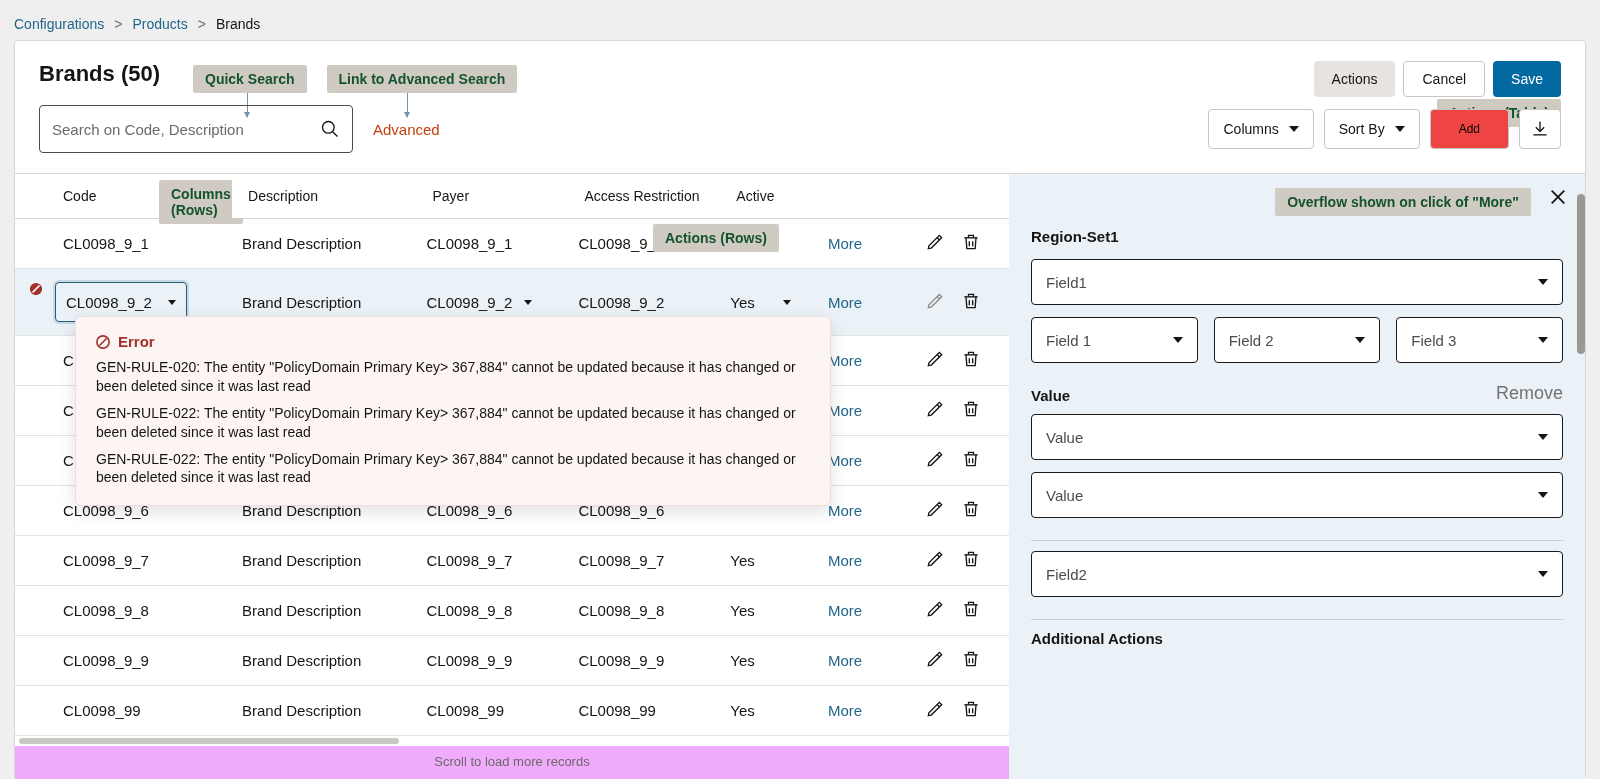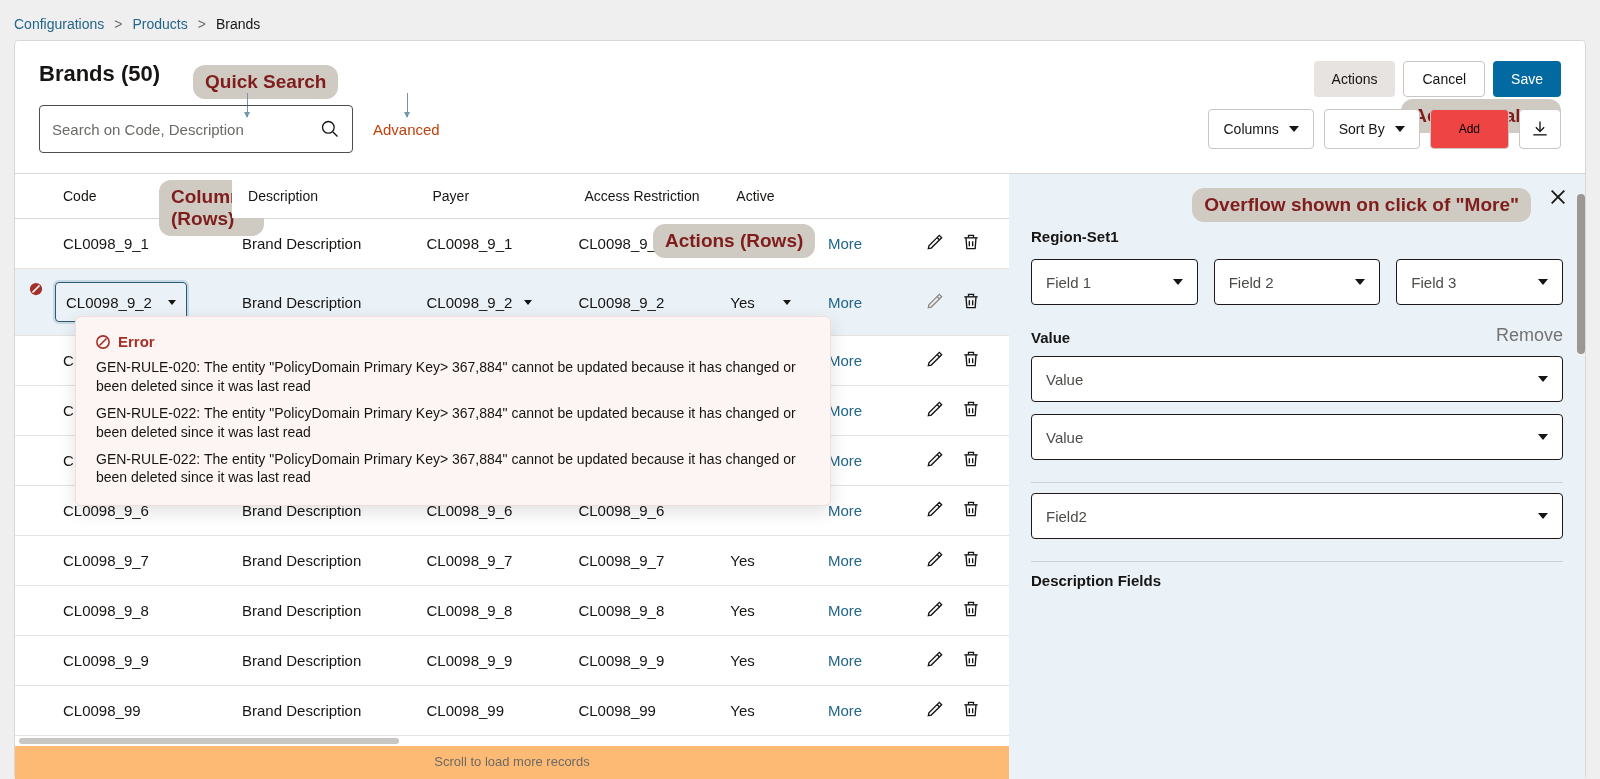--- a/index.html
+++ b/index.html
@@ -25,22 +25,22 @@
     .hdr-actions { position: absolute; right: 24px; top: 20px; display:flex; align-items:center; gap:8px; }
     .btn {
       height: 36px; padding: 0 18px; border-radius: 4px; border: 1px solid #c9c7c4;
       background: #fff; color: #161513; font-size: 14px; cursor: pointer; display:inline-flex; align-items:center; justify-content:center;
     }
     .btn.mid  { border: none; background: #e6e3e0; color: #161513; }
     .btn.dark { border: none; background: #0369a1; color: #fff; }
 
     
     .tag {
-      display:inline-block; background: #cfcac2; color:#7f1d1d; padding: 6px 12px;
-      border-radius: 12px; font-size: 19px; font-weight: 600; position: relative;
+      display:inline-block; background: #cfcac2; color:#14532d; padding: 6px 12px;
+      border-radius: 2px; font-size: 14px; font-weight: 600; position: relative;
     }
 
     .callout-row-top { margin-top:4px; display:flex; gap:20px; }
     .callout-actions-table { position:absolute; right:24px; top:58px; }
 
     
     .vline { position:absolute; width:1px; background:#7494ab; }
     .vline::after { content:""; position:absolute; bottom:-1px; left:-3px; width:0;height:0;
       border-left:3.5px solid transparent; border-right:3.5px solid transparent; border-top:6px solid #7494ab;}
 
@@ -101,21 +101,21 @@
       border-radius:6px; box-shadow:0 6px 18px rgba(0,0,0,0.12);
       padding:16px 20px 18px; width:756px;
     }
     .err-pop .err-title { color:#a33029; font-weight:600; display:flex; align-items:center; gap:8px; font-size:15px; margin-bottom:6px;}
     .err-pop p { font-size:14px; color:#161513; line-height:1.35; margin-top:8px; }
 
     
     .hscroll { height:10px; background:#fff; position:relative; }
     .hscroll .thumb { position:absolute; left:4px; top:2px; height:6px; width:380px; background:#c9c7c4; border-radius:3px; }
 
-    .footer-hint { text-align:center; font-size:13px; color:#6b6a67; padding:8px 0 10px; background:#fdba74; }
+    .footer-hint { text-align:center; font-size:13px; color:#6b6a67; padding:8px 0 10px; background:#f0abfc; }
 
     
     .side-panel .close { position:absolute; top:14px; right:18px; cursor:pointer; }
     .region-title { font-weight:700; font-size:15px; margin:8px 0 14px; }
     .field {
       width:100%; height:46px; border:1px solid #1b191a; border-radius:4px; background:#fff;
       display:flex; align-items:center; padding:0 14px; justify-content:space-between; cursor:pointer; font-size:15px;
     }
     .field span { color:#4e4c49; }
     .three { display:flex; gap:16px; margin-top:12px; }
@@ -153,20 +153,21 @@
     <h1 class="page-title">Brands (50)</h1>
 
     <div class="hdr-actions">
       <button class="btn mid">Actions</button>
       <button class="btn">Cancel</button>
       <button class="btn dark">Save</button>
     </div>
 
     <div class="callout-row-top" style="position:absolute; left:178px; top:20px;">
       <span class="tag" id="tag-qs">Quick Search</span>
+      <span class="tag" id="tag-adv">Link to Advanced Search</span>
     </div>
 
     <div class="callout-actions-table">
       <span class="tag">Actions (Table)</span>
     </div>
 
     <span class="vline" style="left:232px; top:52px; height:24px;"></span>
     <span class="vline" style="left:392px; top:52px; height:24px;"></span>
   </div>
 
@@ -524,20 +525,24 @@
           <line x1="17" y1="3" x2="3" y2="17" stroke="#161513" stroke-width="2"></line>
         </svg>
       </span>
 
       <span class="tag" id="tag-overflow">Overflow shown on click of "More"</span>
 
       <div style="height:26px;"></div>
 
       <div class="region-title">Region-Set1</div>
 
+      <div class="field">
+        <span>Field1</span>
+        <span class="caret"></span>
+      </div>
 
       <div class="three">
         <div class="field">
           <span>Field 1</span>
           <span class="caret"></span>
         </div>
         <div class="field">
           <span>Field 2</span>
           <span class="caret"></span>
         </div>
@@ -563,21 +568,21 @@
 
       <div class="sep-line"></div>
 
       <div class="field">
         <span>Field2</span>
         <span class="caret"></span>
       </div>
 
       <div class="sep-line"></div>
 
-      <div class="region-title" style="margin-bottom:4px;">Description Fields</div>
+      <div class="region-title" style="margin-bottom:4px;">Additional Actions</div>
 
       <div class="scrollbar-v">
         <div class="vthumb"></div>
       </div>
     </aside>
 
   </div>
 </div>
 
 </body></html>

